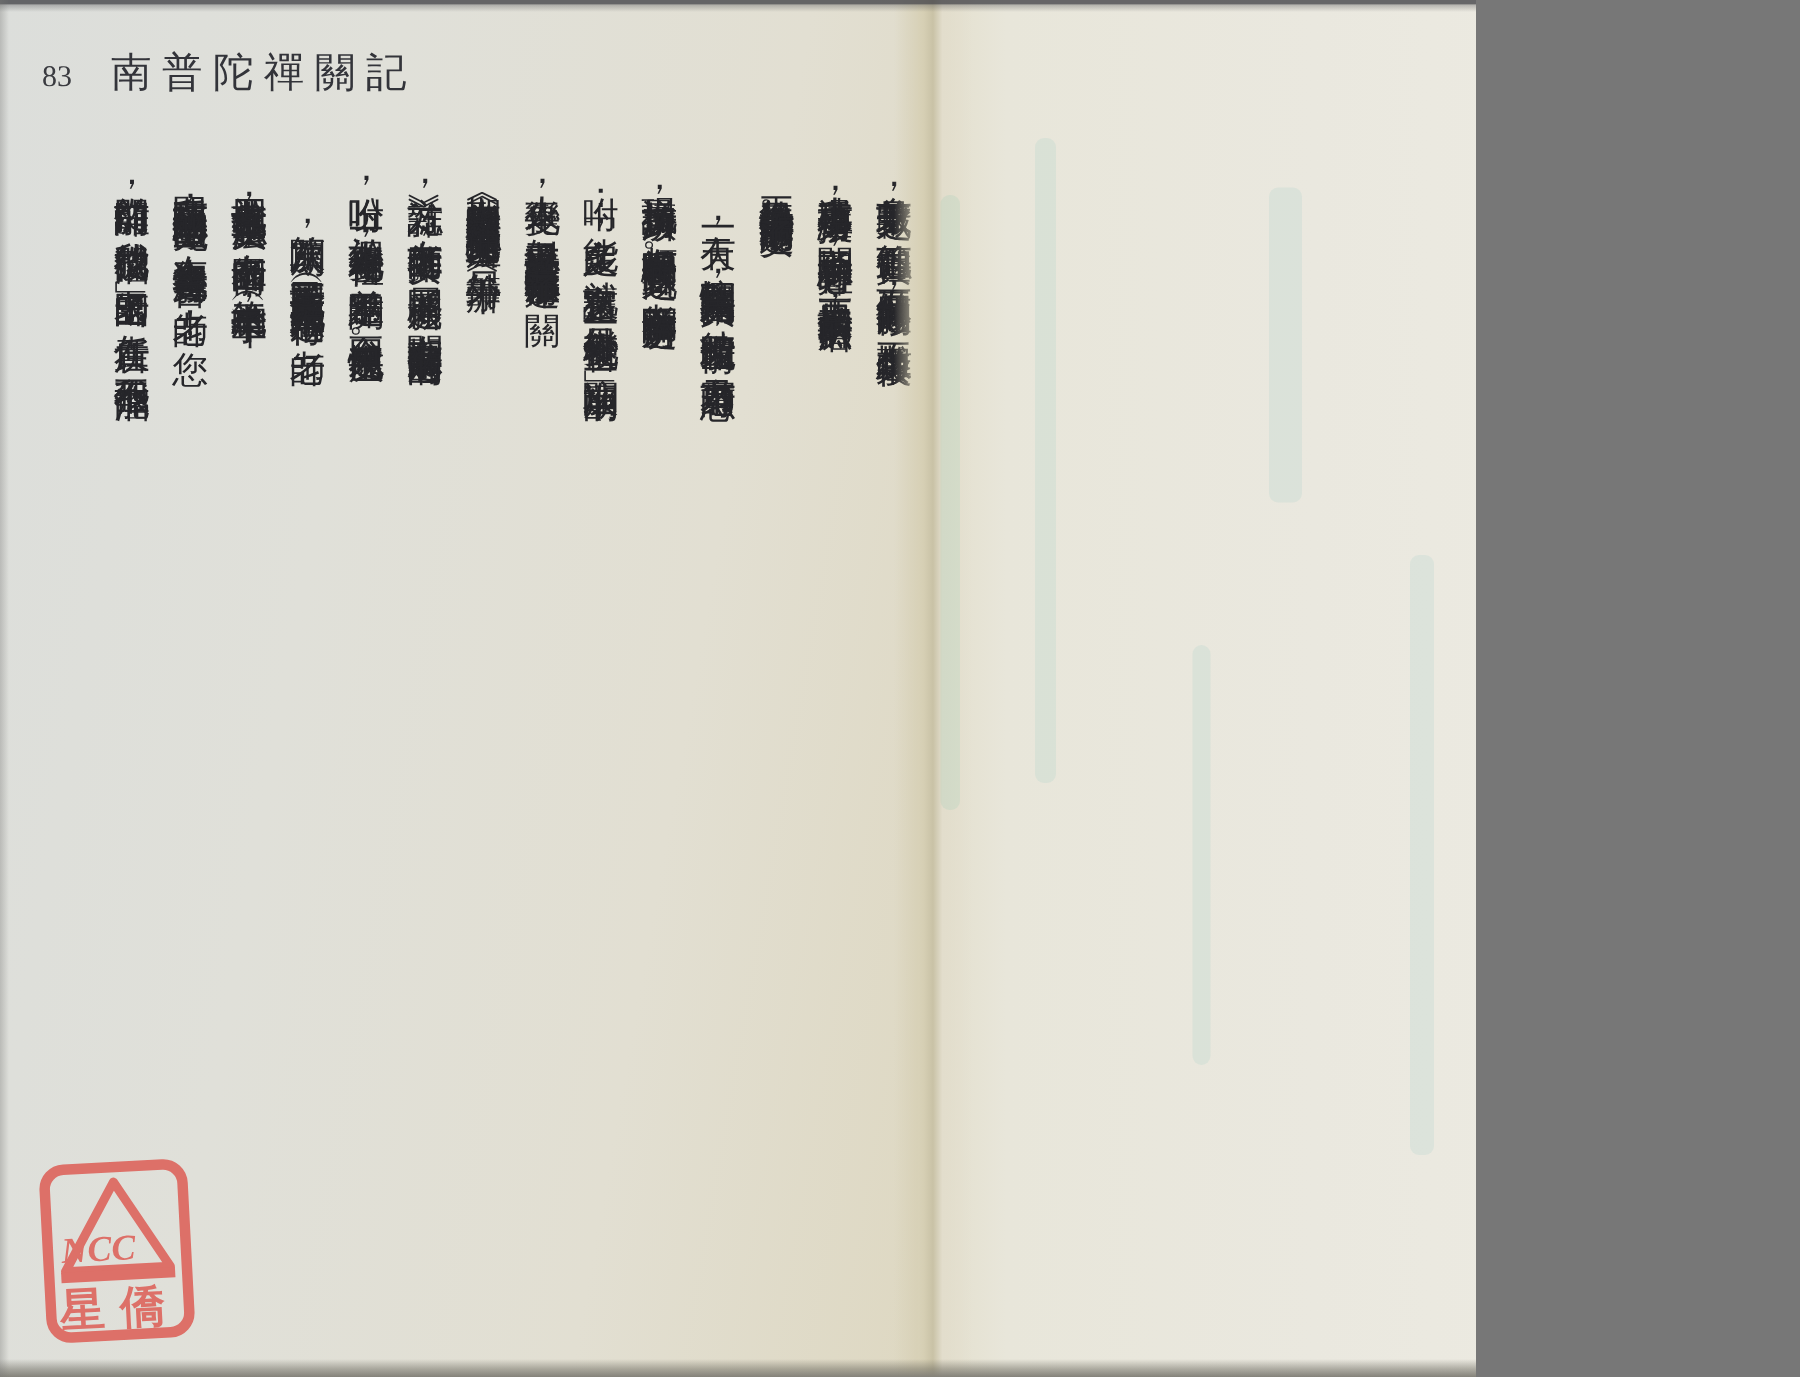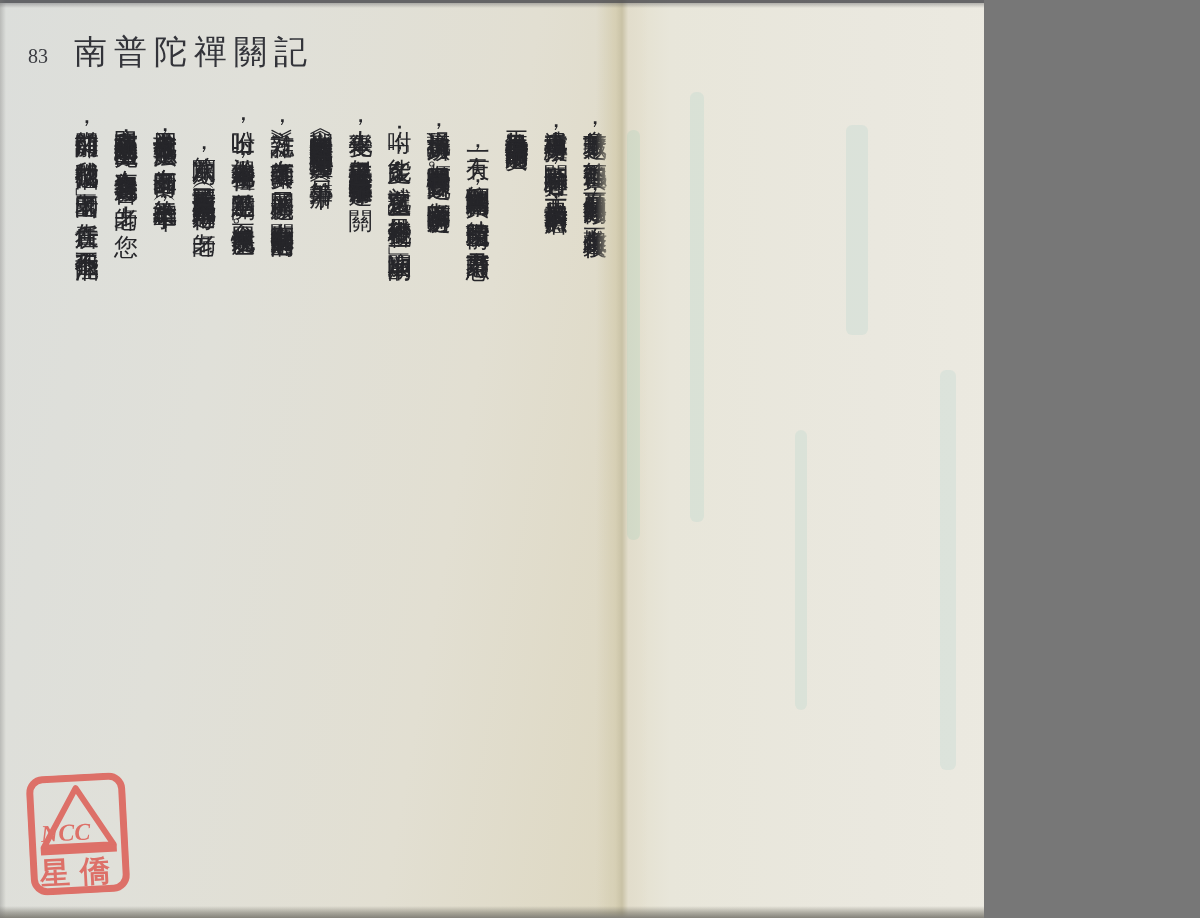--- a/index.html
+++ b/index.html
@@ -29,21 +29,21 @@
   .edge-right{position:absolute;left:1192px;top:0;width:8px;height:918px;background:linear-gradient(90deg,rgba(244,242,236,0),#f5f3ed);}
   .edge-left{position:absolute;left:0;top:0;width:6px;height:918px;background:linear-gradient(90deg,rgba(120,120,118,.35),rgba(120,120,118,0));}
   .stripe{position:absolute;background:rgba(140,200,190,.16);border-radius:6px;}
   .s1{left:846px;top:125px;width:22px;height:210px;}
   .s2{left:690px;top:92px;width:14px;height:430px;}
   .s3{left:940px;top:370px;width:16px;height:400px;}
   .s4{left:627px;top:130px;width:13px;height:410px;background:rgba(150,205,180,.20);}
   .s5{left:795px;top:430px;width:12px;height:280px;}
   
   .header{position:absolute;top:30px;display:flex;align-items:baseline;color:#33343a;}
-  .header .title{font-size:33px;letter-spacing:7px;white-space:nowrap;}
+  .header .title{font-size:27px;letter-spacing:7px;white-space:nowrap;}
   .header .pnum{font-size:20px;color:#3a3b40;}
   .header-left{left:28px;}
   .header-left .pnum{margin-right:26px;}
   
   .vtext{
     position:absolute;top:112px;height:784px;
     writing-mode:vertical-rl;
     color:#26262a;
     font-size:24px;
     letter-spacing:1px;

